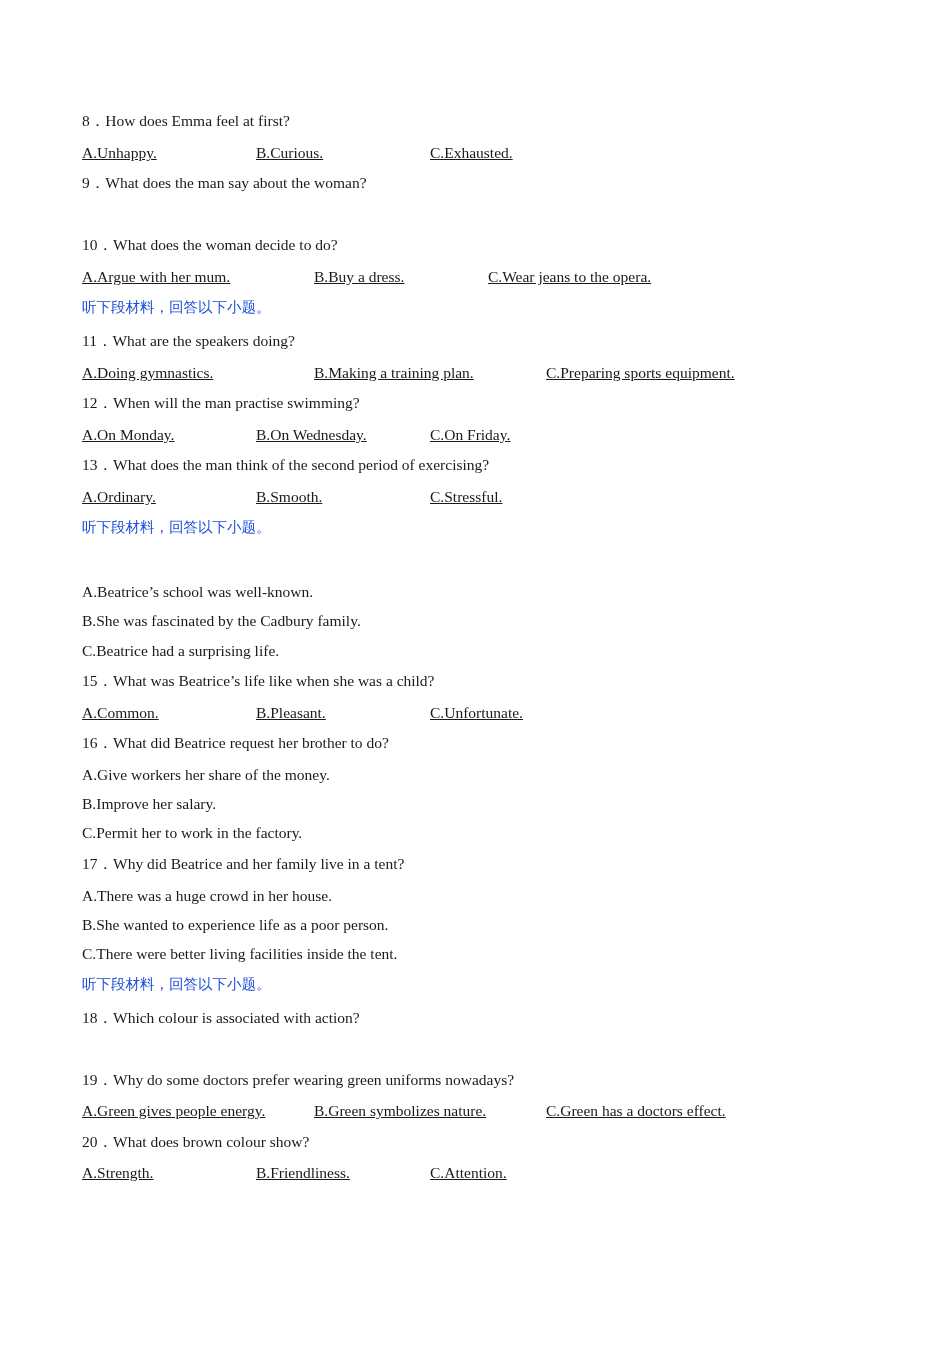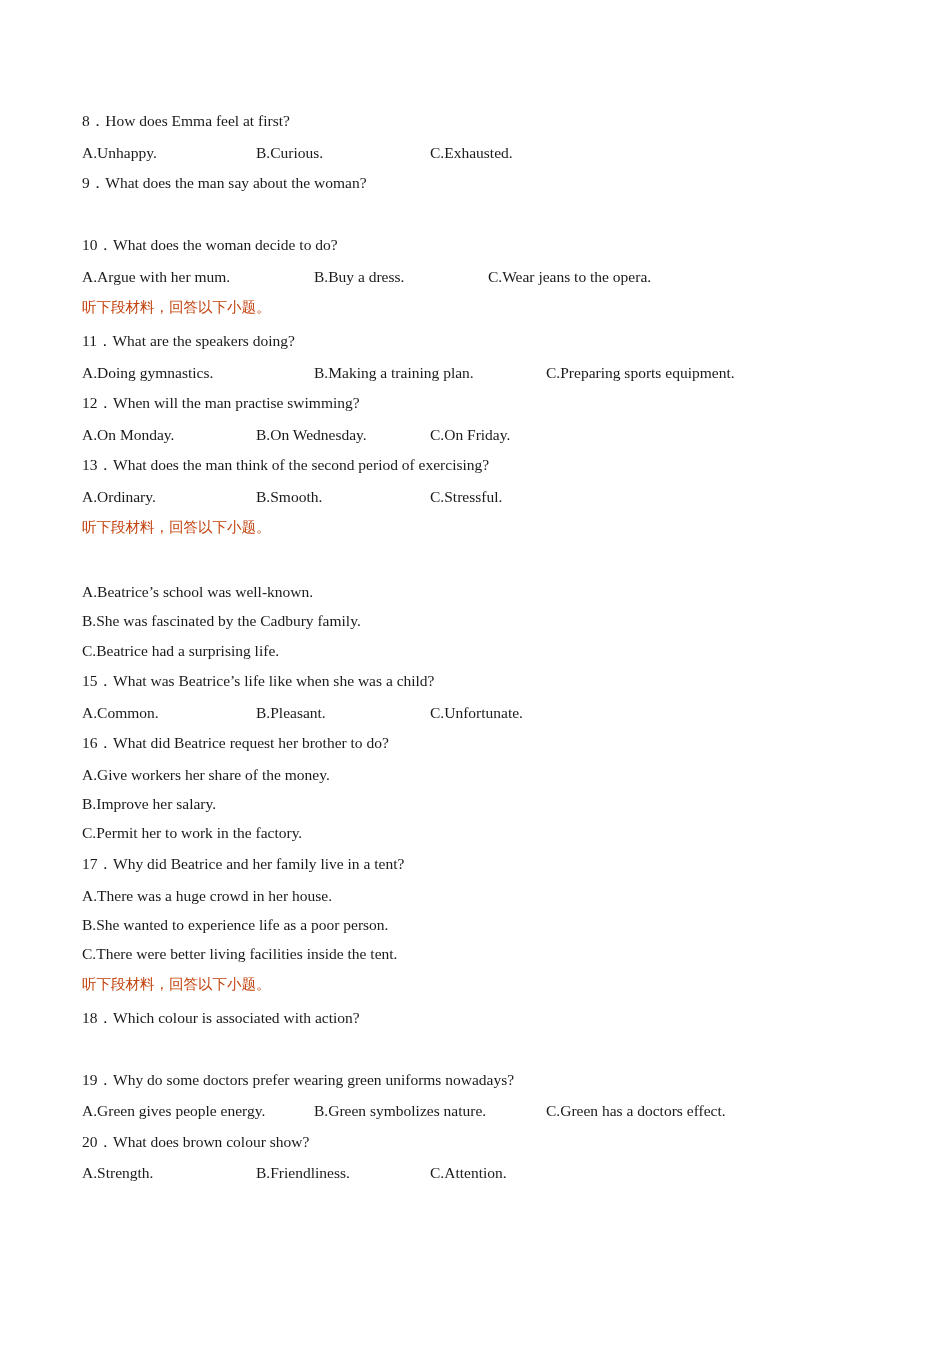--- a/index.html
+++ b/index.html
@@ -29,25 +29,26 @@
       line-height: 22px;
       white-space: nowrap;
     }
     .qnum {
       display: inline-block;
     }
     .opt {
       position: absolute;
       top: 0;
       white-space: nowrap;
+      text-decoration: underline;
     }
     .section {
       font-family: "DejaVu Sans", sans-serif;
       font-size: 14.5px;
-      color: #c2410c;
+      color: #1d4ed8;
     }
   </style>
 </head>
 <body>
 
 <div class="page">
 
   <div class="line" style="top:110px">
     <span class="qnum">8．</span><span>How does Emma feel at first?</span>
   </div>

